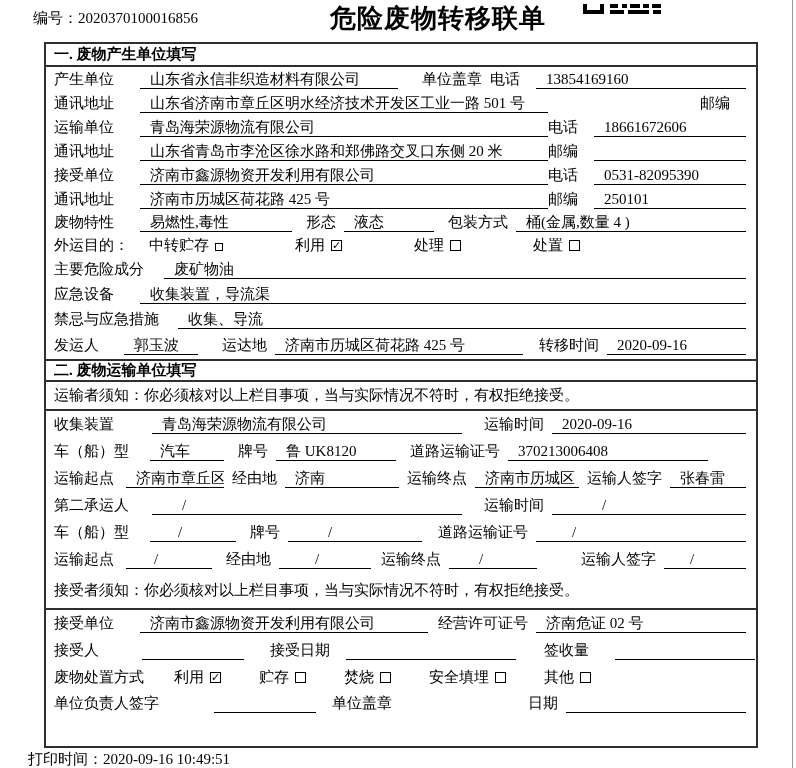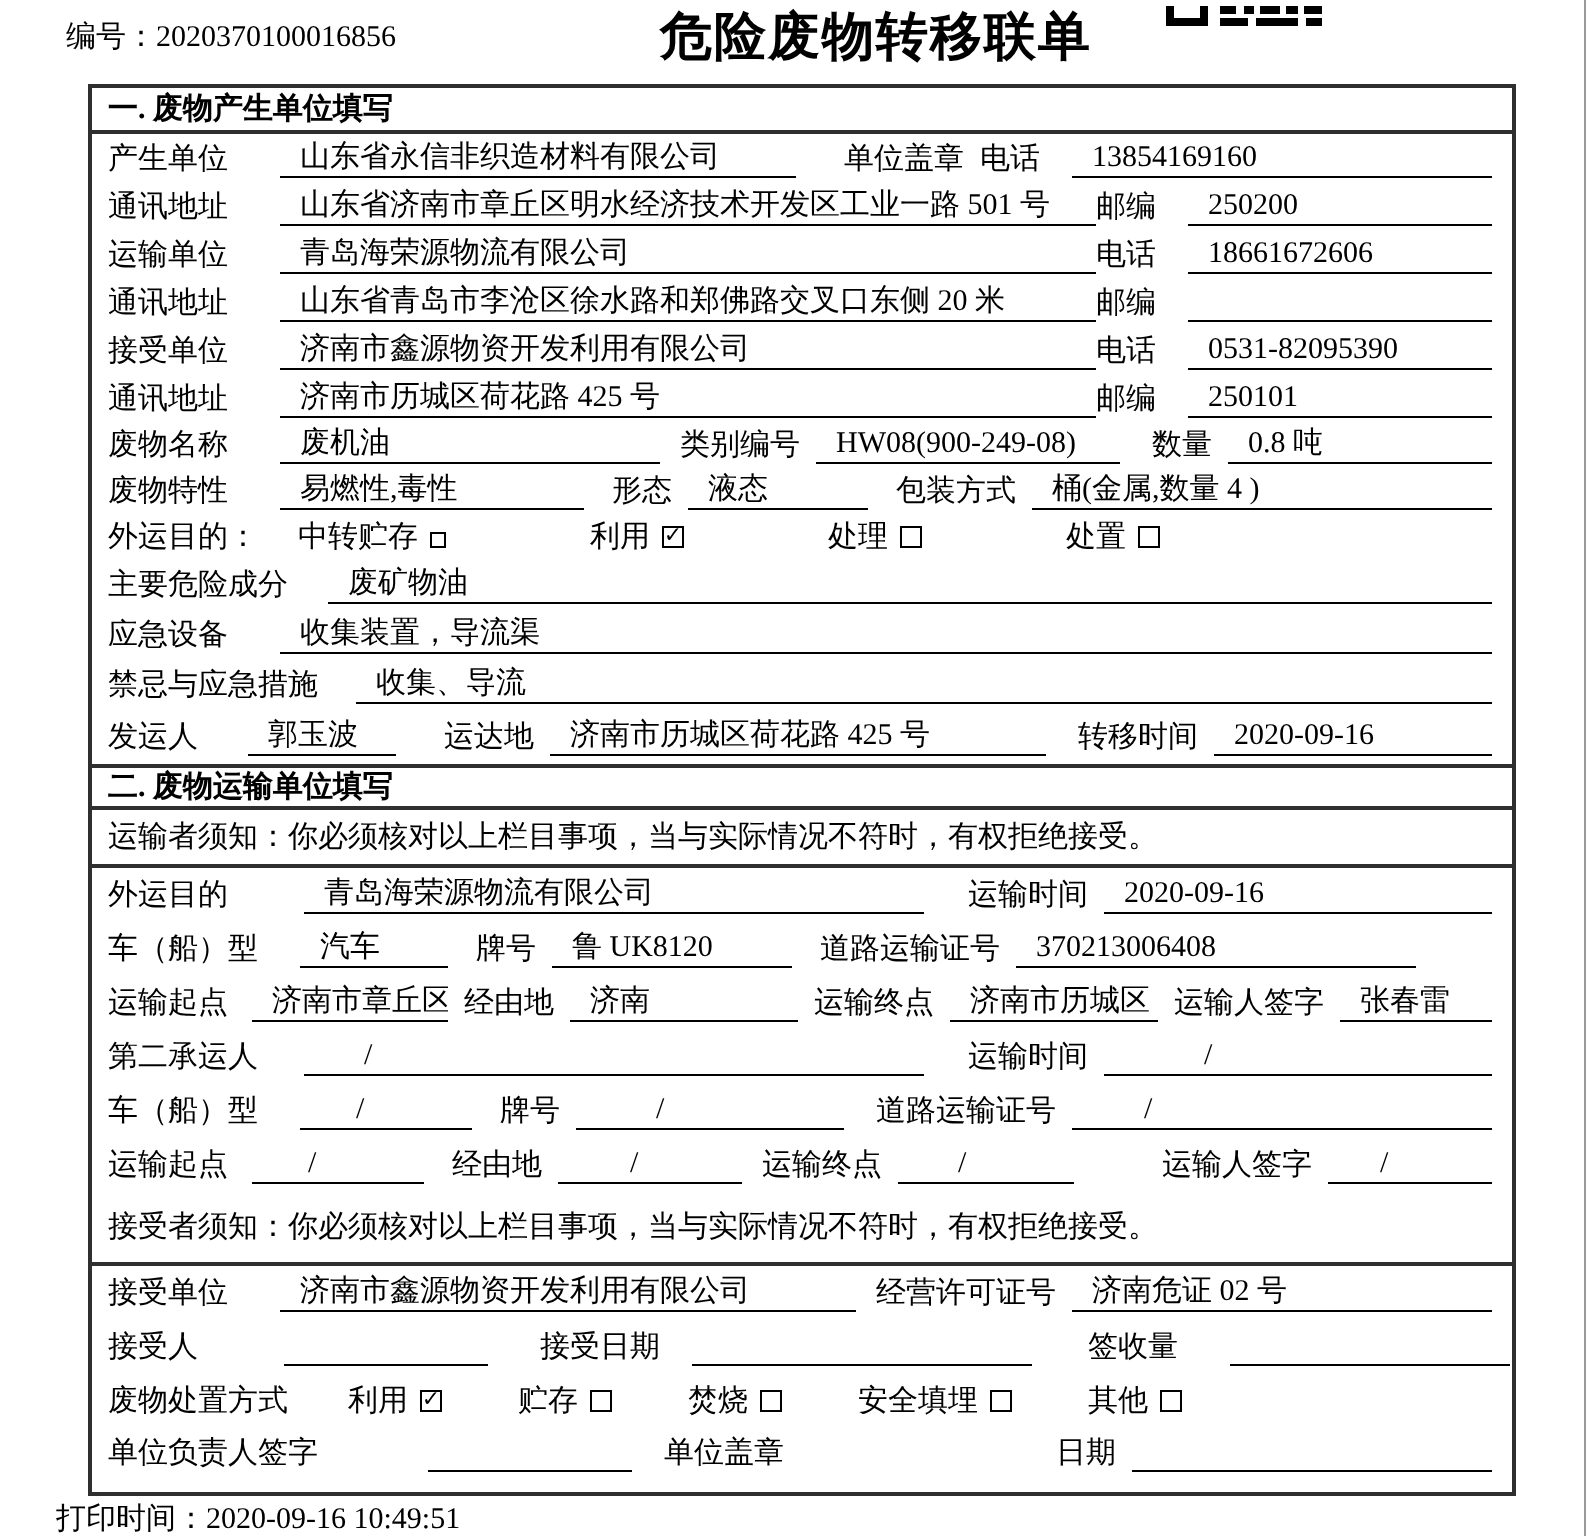--- a/index.html
+++ b/index.html
@@ -62,21 +62,20 @@
     <span class="fld" style="width:258px">山东省永信非织造材料有限公司</span>
     <span class="lbl" style="margin-left:24px">单位盖章</span>
     <span class="lbl" style="margin-left:auto;width:38px">电话</span>
     <span class="fld grow">13854169160</span>
   </div>
 
   <div class="r" style="height:24px">
     <span class="lbl" style="width:78px">通讯地址</span>
     <span class="fld" style="width:408px">山东省济南市章丘区明水经济技术开发区工业一路 501 号</span>
     <span class="lbl" style="margin-left:auto;width:38px">邮编</span>
-    <span class="fld grow">250200</span>
   </div>
 
   <div class="r" style="height:24px">
     <span class="lbl" style="width:78px">运输单位</span>
     <span class="fld" style="width:408px">青岛海荣源物流有限公司</span>
     <span class="lbl" style="margin-left:auto;width:38px">电话</span>
     <span class="fld grow">18661672606</span>
   </div>
 
   <div class="r" style="height:24px">
@@ -93,28 +92,20 @@
     <span class="fld grow">0531-82095390</span>
   </div>
 
   <div class="r" style="height:24px">
     <span class="lbl" style="width:78px">通讯地址</span>
     <span class="fld" style="width:408px">济南市历城区荷花路 425 号</span>
     <span class="lbl" style="margin-left:auto;width:38px">邮编</span>
     <span class="fld grow">250101</span>
   </div>
 
-  <div class="r" style="height:23px">
-    <span class="lbl" style="width:78px">废物名称</span>
-    <span class="fld" style="width:190px">废机油</span>
-    <span class="lbl" style="margin-left:10px">类别编号</span>
-    <span class="fld" style="width:152px">HW08(900-249-08)</span>
-    <span class="lbl" style="margin-left:16px">数量</span>
-    <span class="fld grow">0.8 吨</span>
-  </div>
 
   <div class="r" style="height:23px">
     <span class="lbl" style="width:78px">废物特性</span>
     <span class="fld" style="width:152px">易燃性,毒性</span>
     <span class="lbl" style="margin-left:14px">形态</span>
     <span class="fld" style="width:90px">液态</span>
     <span class="lbl" style="margin-left:14px">包装方式</span>
     <span class="fld grow">桶(金属,数量 4 )</span>
   </div>
 
@@ -156,21 +147,21 @@
 
   <div class="r sec-h sec-top" style="height:23px">
       <span class="txt">二. 废物运输单位填写</span>
     </div>
 
   <div class="r note" style="height:29px">
     <span class="txt">运输者须知：你必须核对以上栏目事项，当与实际情况不符时，有权拒绝接受。</span>
   </div>
 
   <div class="r" style="height:27px">
-    <span class="lbl" style="width:90px">外运目的</span>
+    <span class="lbl" style="width:90px">收集装置</span>
     <span class="fld" style="width:310px">青岛海荣源物流有限公司</span>
     <span class="lbl" style="margin-left:22px">运输时间</span>
     <span class="fld grow">2020-09-16</span>
   </div>
 
   <div class="r" style="height:27px">
     <span class="lbl" style="width:88px">车（船）型</span>
     <span class="fld" style="width:74px">汽车</span>
     <span class="lbl" style="margin-left:14px">牌号</span>
     <span class="fld" style="width:120px">鲁 UK8120</span>

